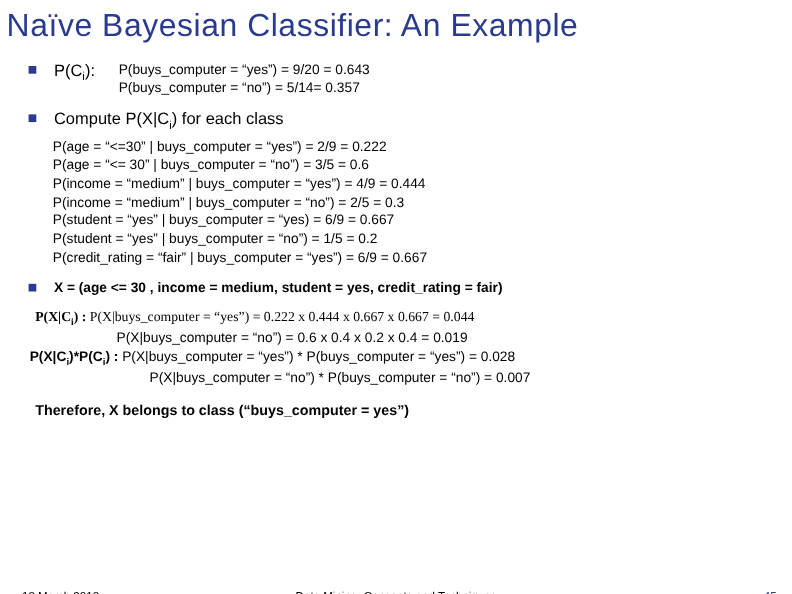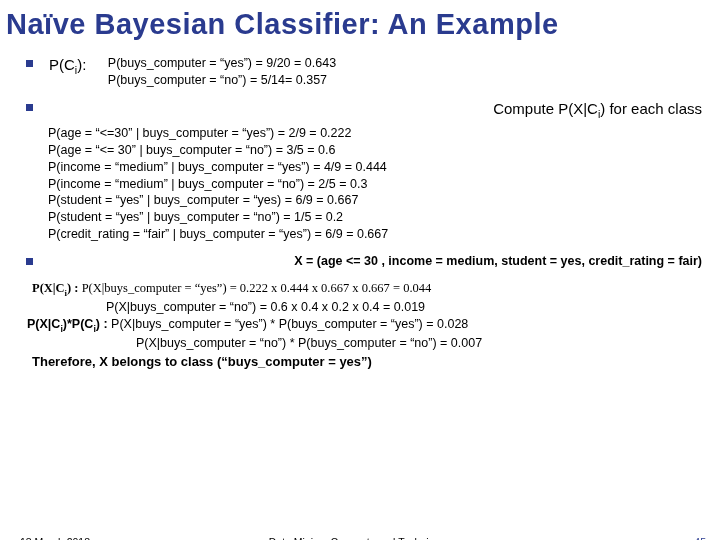--- a/index.html
+++ b/index.html
@@ -8,36 +8,35 @@
     height: 540px;
     background: #fff;
     font-family: Verdana, Arial, sans-serif;
     position: relative;
     color: #000;
     overflow: hidden;
   }
   .title {
     color: #2a3b8f;
     font-size: 29px;
-    font-weight: bold;
+    font-weight: normal;
     padding: 8px 6px 14px 6px;
     letter-spacing: 0.5px;
   }
   .content {
     padding: 0 18px 0 26px;
     font-size: 12.5px;
     line-height: 1.35;
   }
   .bullet-row {
     display: flex;
     margin-bottom: 4px;
   }
   .bullet-row.gap-above {
     margin-top: 10px;
-    text-align: right;
   }
   .sq {
     width: 7px;
     height: 7px;
     background: #2a3b8f;
     flex: 0 0 7px;
     margin-top: 5px;
     margin-right: 16px;
   }
   .bt {
@@ -65,21 +64,21 @@
   }
   .pxci-block {
     margin-top: 10px;
     font-size: 12.5px;
   }
   .pxci-block .l1 { margin-left: 6px; font-family: Liberation Serif, serif; }
   .pxci-block .l2 { margin-left: 80px; }
   .pxci-block .l3 { margin-left: 1px; }
   .pxci-block .l4 { margin-left: 110px; }
   .therefore {
-    margin-top: 1px;
+    margin-top: 12px;
     margin-left: 6px;
     font-weight: bold;
     font-size: 13px;
   }
   .footer {
     position: absolute;
     bottom: 4px;
     left: 0;
     width: 100%;
     font-size: 10.5px;

